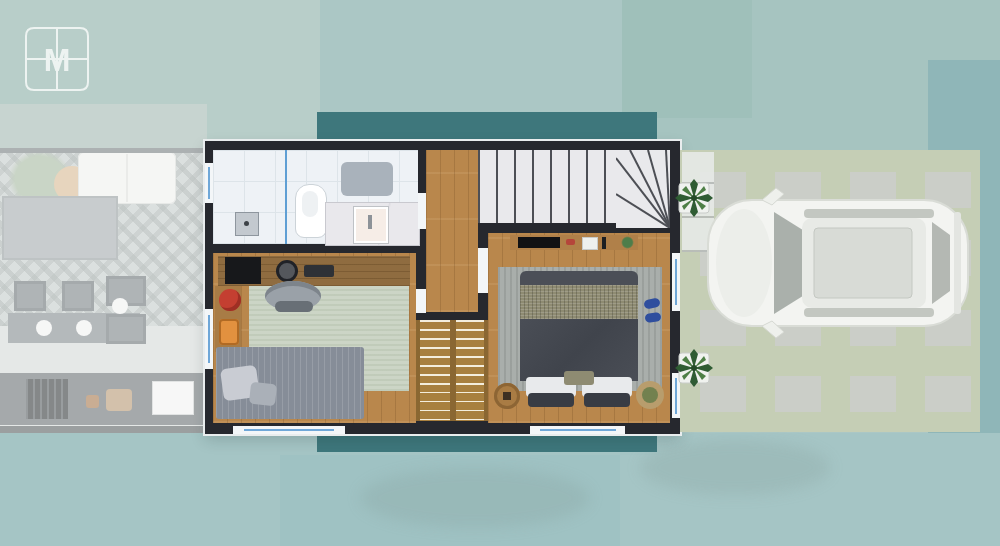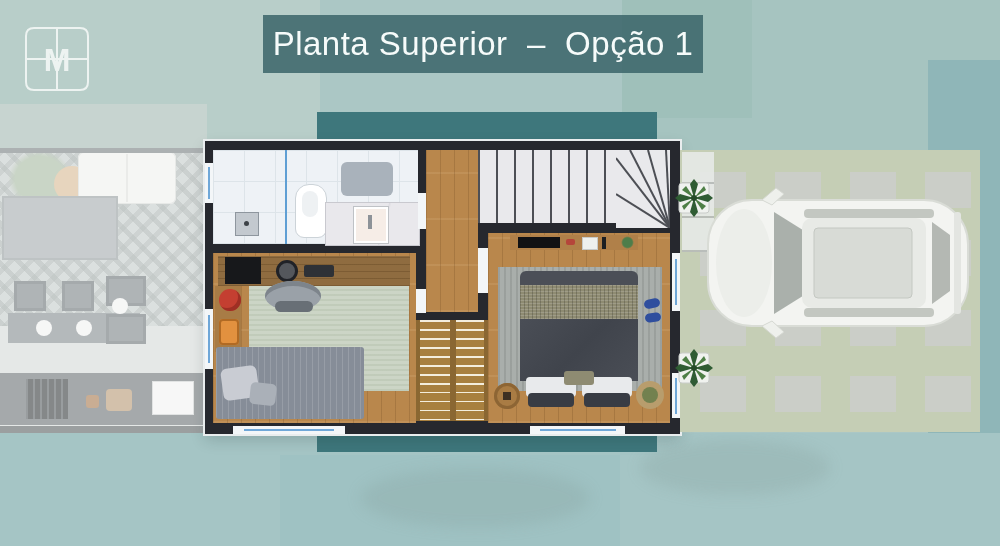--- a/index.html
+++ b/index.html
@@ -63,23 +63,20 @@
   <svg class="abs" style="left:12px;top:14px;" width="90" height="90" viewBox="0 0 90 90">
     <g fill="none" stroke="#edf3f1" stroke-width="2">
       <path d="M45,14 H22 Q14,14 14,22 V45 H45 Z"></path>
       <path d="M45,14 H68 Q76,14 76,22 V45 H45 Z"></path>
       <path d="M14,45 H45 V76 H22 Q14,76 14,68 Z"></path>
       <path d="M45,45 H76 V68 Q76,76 68,76 H45 Z"></path>
     </g>
     <text x="45" y="57" text-anchor="middle" font-size="32" font-weight="bold" fill="#edf3f1" font-family="Liberation Sans, sans-serif">M</text>
   </svg>
 
-  <div class="banner">
-    <span class="banner-title">Planta Superior  –  Opção 1</span>
-  </div>
 
   <div class="ground">
     <div class="tilearea"></div>
     <div class="abs" style="left:8px;top:2px;width:64px;height:58px;background:radial-gradient(ellipse at center,#a8bba3 0 55%,transparent 70%);"></div>
     <div class="abs" style="left:54px;top:18px;width:36px;height:36px;border-radius:50%;background:#d8bb96;"></div>
     <div class="abs" style="left:78px;top:4px;width:98px;height:52px;border-radius:6px;background:#eff0ee;box-shadow:inset 0 0 0 1px #d8dbd8;"></div>
     <div class="abs" style="left:126px;top:6px;width:2px;height:48px;background:#dddfdc;"></div>
     <div class="abs" style="left:2px;top:48px;width:116px;height:64px;background:#a6adb0;box-shadow:inset 0 0 0 2px #969ea1;"></div>
     <div class="abs" style="left:8px;top:165px;width:132px;height:30px;background:#878e91;"></div>
     <div class="abs" style="left:14px;top:133px;width:32px;height:30px;background:#7e8689;box-shadow:inset 0 0 0 3px #6f777a;"></div>

